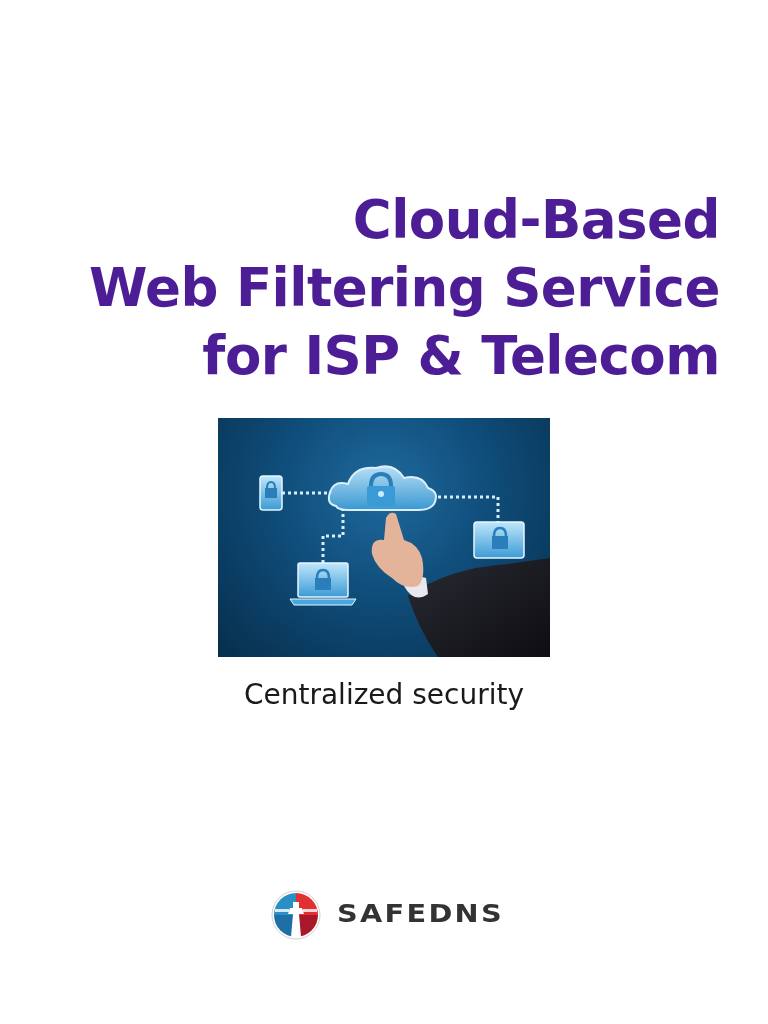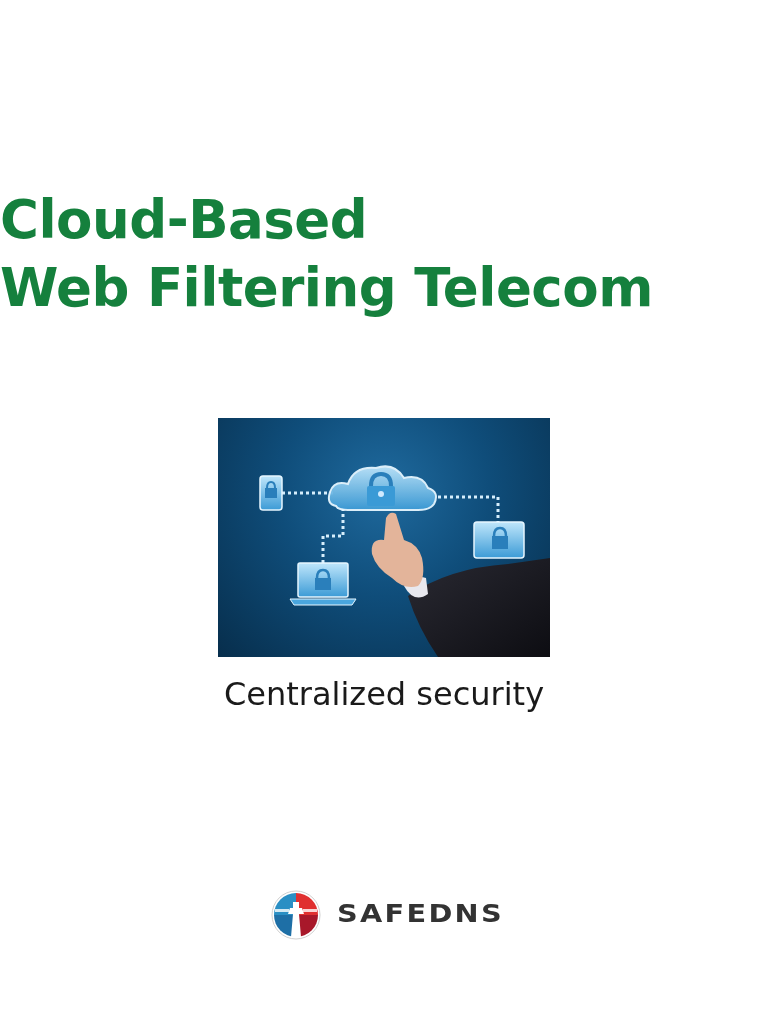--- a/index.html
+++ b/index.html
@@ -1,55 +1,56 @@
 <!DOCTYPE html>
 <html><head>
 <meta charset="utf-8">
 <style>
   html, body { margin: 0; padding: 0; background: #ffffff; }
   body { width: 768px; height: 1024px; position: relative; overflow: hidden; }
   .title {
     position: absolute; left: 0; top: 186px; width: 720px;
-    text-align: left;
+    text-align: right;
     font-family: "DejaVu Sans", sans-serif;
     font-weight: bold;
     font-size: 53px;
     line-height: 68px;
-    color: #15803d;
+    color: #4c1d95;
     letter-spacing: -0.5px;
   }
   .title div { white-space: nowrap; }
   .hero {
     position: absolute; left: 218px; top: 418px; width: 332px; height: 239px;
     background: radial-gradient(ellipse at 50% 30%, #1f6a9e 0%, #0f4d7a 45%, #072e4c 100%);
     overflow: hidden;
   }
   .subtitle {
     position: absolute; left: 0; top: 676px; width: 768px;
     text-align: center;
     font-family: "DejaVu Sans", sans-serif;
-    font-size: 32px; line-height: 37px;
+    font-size: 28px; line-height: 37px;
     color: #1a1a1a;
   }
   .subtitle div { white-space: nowrap; }
   .logo { position: absolute; left: 271px; top: 890px; width: 240px; height: 50px; }
   .logo-mark { position: absolute; left: 0; top: 0; width: 50px; height: 50px; }
   .wordmark {
     position: absolute; left: 66px; top: 9px;
     font-family: "DejaVu Sans", sans-serif;
     font-weight: bold; font-size: 25px; letter-spacing: 2px;
     color: #333333; transform: scaleX(1.15); transform-origin: left center;
   }
 </style>
 </head>
 <body>
 
 <div class="title">
   <div>Cloud-Based</div>
-  <div>Web Filtering Telecom</div>
+  <div>Web Filtering Service</div>
+  <div>for ISP &amp; Telecom</div>
 </div>
 
 <div class="hero">
   <svg width="332" height="239" viewBox="0 0 332 239">
     <defs>
       <linearGradient id="dev" x1="0" y1="0" x2="0" y2="1">
         <stop offset="0" stop-color="#bfe6fb"></stop>
         <stop offset="1" stop-color="#3c9bd6"></stop>
       </linearGradient>
       <linearGradient id="arm" x1="0" y1="0" x2="1" y2="1">

